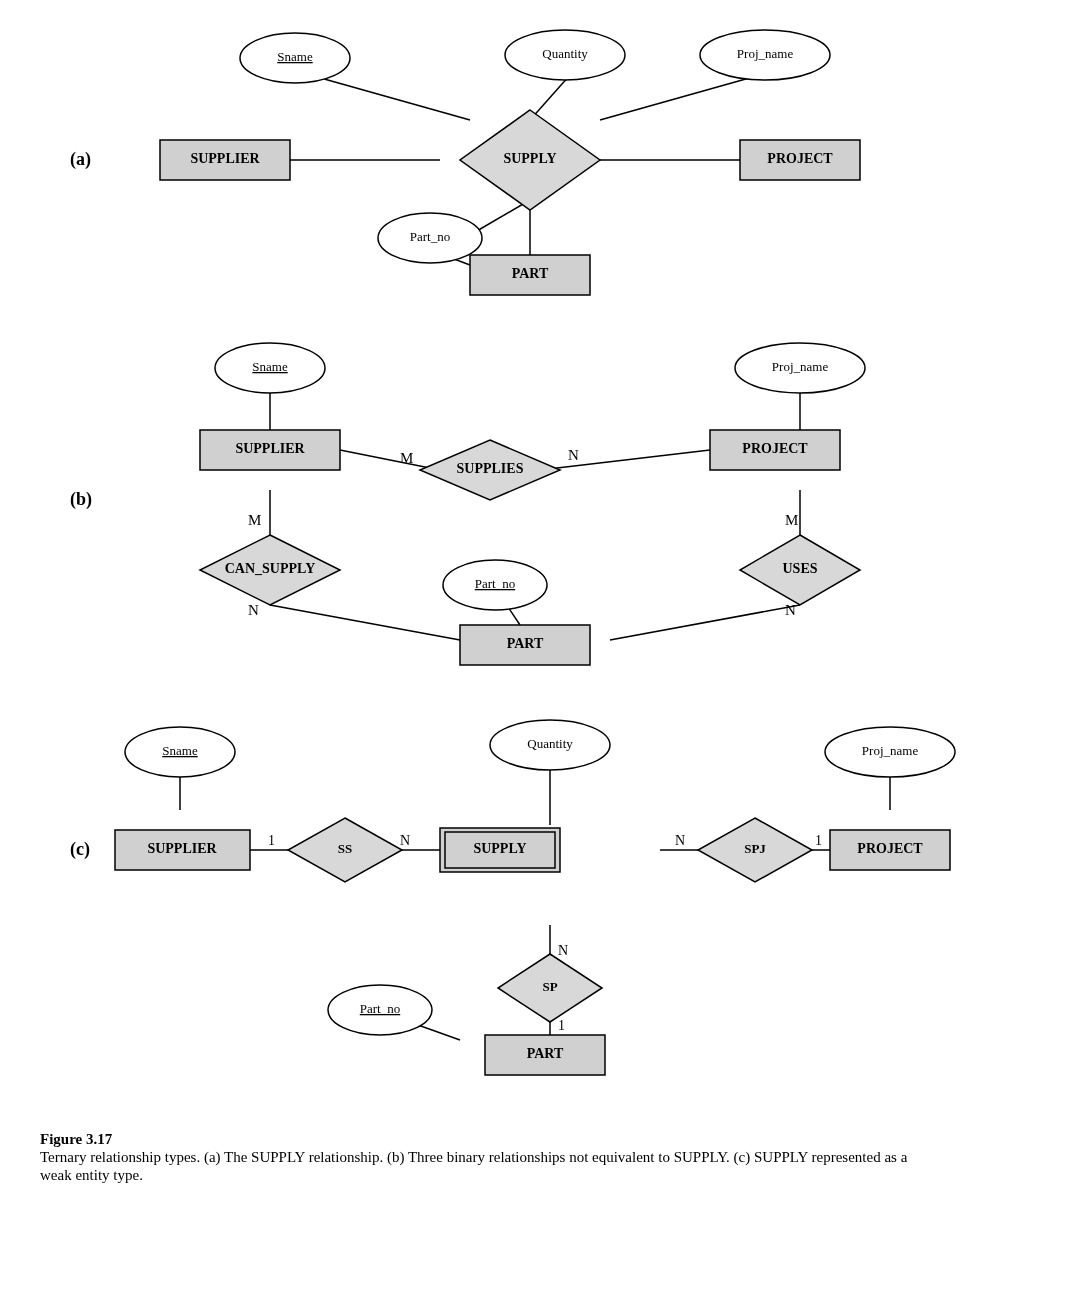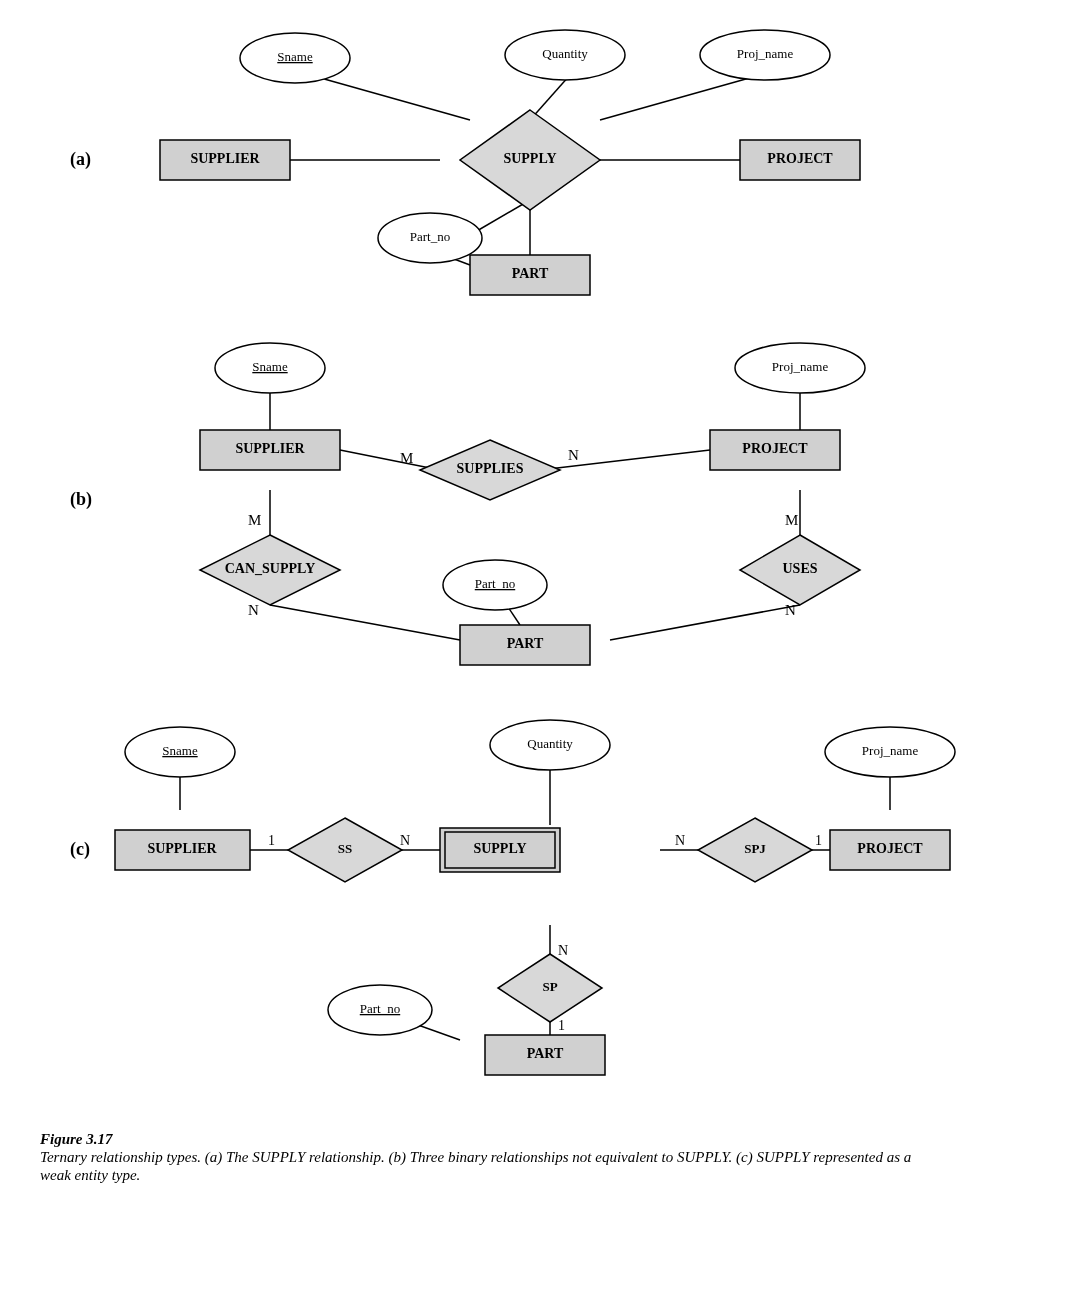--- a/index.html
+++ b/index.html
@@ -335,16 +335,16 @@
 
     <text x="518" y="320" font-size="14" font-family="Times New Roman">1</text>
 
     <g class="entity">
       <rect x="445" y="325" width="120" height="40" rx="0"></rect>
       <text x="505" y="345" font-family="Times New Roman" font-size="14" text-anchor="middle" dominant-baseline="middle" font-weight="bold">PART</text>
     </g>
   </svg>
 </div>
 
-<div style="margin-top: 0; padding-top: 10px; border-top: none; max-width: 900px; font-style: italic;">
+<div style="margin-top: 0; padding-top: 10px; border-top: none; max-width: 900px;">
   <span class="caption-title">Figure 3.17</span><br>
   <span class="caption">Ternary relationship types. (a) The SUPPLY relationship. (b) Three binary relationships not equivalent to SUPPLY. (c) SUPPLY represented as a weak entity type.</span>
 </div>
 
 </body></html>

